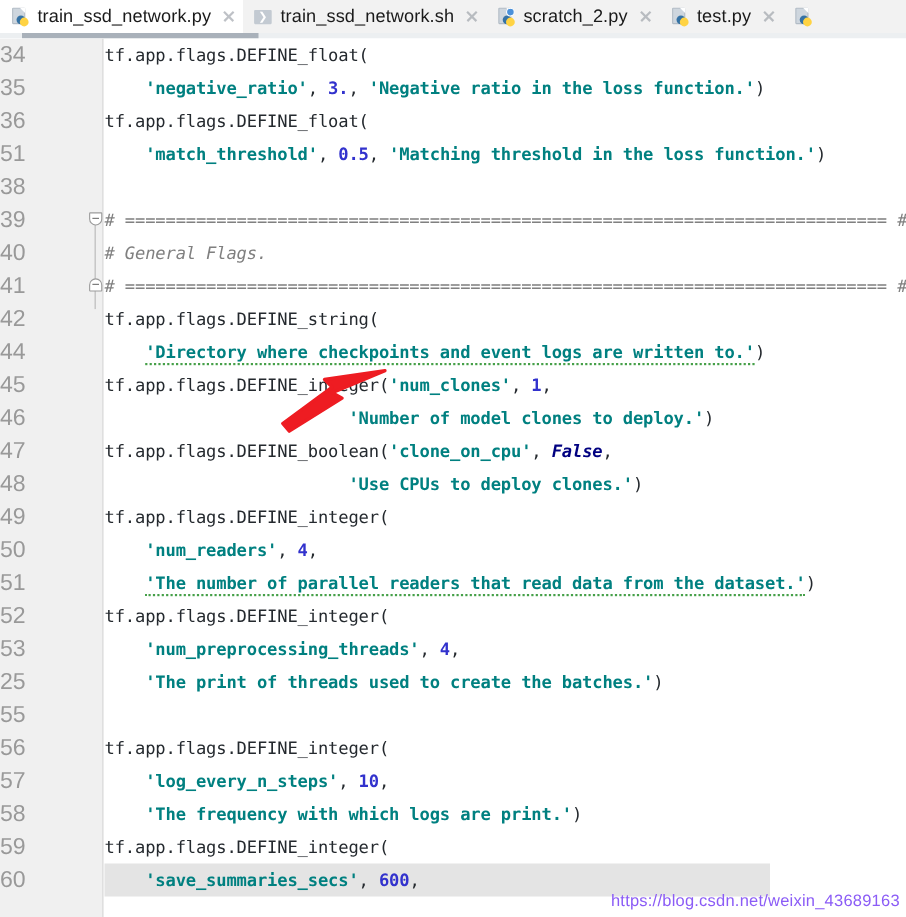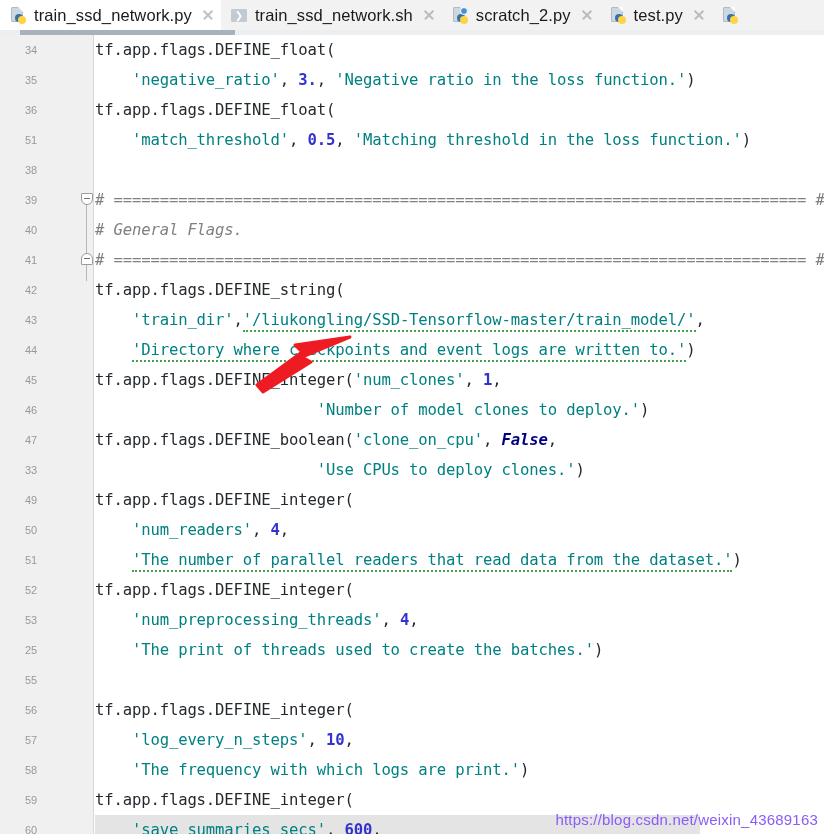--- a/index.html
+++ b/index.html
@@ -173,23 +173,23 @@
     position: relative;
     height: 30px;
     line-height: 30px;
     white-space: pre;
   }
   .ln {
     position: absolute;
     left: 0;
     top: 0;
     width: 62px;
-    text-align: center;
+    text-align: left;
     font-family: "Liberation Sans", sans-serif;
-    font-size: 11px;
+    font-size: 21px;
     color: #999999;
   }
   .code {
     position: absolute;
     left: 95px;
     top: 0;
     font-family: "DejaVu Sans Mono", monospace;
     font-size: 15.6px;
     letter-spacing: -0.15px;
     color: #24292e;
@@ -198,21 +198,21 @@
   .line.current .hl {
     position: absolute;
     left: 95px;
     top: 0;
     width: 605px;
     height: 30px;
     background: #e4e4e4;
   }
 
   
-  .t-str  { color: #008080; font-weight: normal; }
+  .t-str  { color: #008080; font-weight: bold; }
   .t-num  { color: #3232cd; font-weight: bold; }
   .t-kw   { color: #000080; font-weight: bold; font-style: italic; }
   .t-com  { color: #808080; font-style: italic; }
   .t-pl   { color: #24292e; }
 
   
   .sq {
     border-bottom: 2px dotted #46a049;
     padding-bottom: 1px;
   }
@@ -320,26 +320,25 @@
     <div class="lines" id="lines">
         <div class="line"><span class="ln">34</span><span class="code"><span class="t-pl">tf.app.flags.DEFINE_float(</span></span></div>
         <div class="line"><span class="ln">35</span><span class="code"><span class="t-pl">    </span><span class="t-str">'negative_ratio'</span><span class="t-pl">, </span><span class="t-num">3.</span><span class="t-pl">, </span><span class="t-str">'Negative ratio in the loss function.'</span><span class="t-pl">)</span></span></div>
         <div class="line"><span class="ln">36</span><span class="code"><span class="t-pl">tf.app.flags.DEFINE_float(</span></span></div>
         <div class="line"><span class="ln">51</span><span class="code"><span class="t-pl">    </span><span class="t-str">'match_threshold'</span><span class="t-pl">, </span><span class="t-num">0.5</span><span class="t-pl">, </span><span class="t-str">'Matching threshold in the loss function.'</span><span class="t-pl">)</span></span></div>
         <div class="line"><span class="ln">38</span><span class="code"></span></div>
         <div class="line"><span class="ln">39</span><span class="fold open"></span><span class="code"><span class="t-com"># =========================================================================== #</span></span></div>
         <div class="line"><span class="ln">40</span><span class="code"><span class="t-com"># General Flags.</span></span></div>
         <div class="line"><span class="ln">41</span><span class="fold close"></span><span class="code"><span class="t-com"># =========================================================================== #</span></span></div>
         <div class="line"><span class="ln">42</span><span class="code"><span class="t-pl">tf.app.flags.DEFINE_string(</span></span></div>
-        <div class="line"><span class="ln">43</span><span class="code"><span class="t-pl">    </span><span class="t-str">'train_dir'</span><span class="t-pl">,</span><span class="t-str sq">'/liukongling/SSD-Tensorflow-master/train_model/'</span><span class="t-pl">,</span></span></div>
         <div class="line"><span class="ln">44</span><span class="code"><span class="t-pl">    </span><span class="t-str sq">'Directory where checkpoints and event logs are written to.'</span><span class="t-pl">)</span></span></div>
         <div class="line"><span class="ln">45</span><span class="code"><span class="t-pl">tf.app.flags.DEFINE_integer(</span><span class="t-str">'num_clones'</span><span class="t-pl">, </span><span class="t-num">1</span><span class="t-pl">,</span></span></div>
         <div class="line"><span class="ln">46</span><span class="code"><span class="t-pl">                        </span><span class="t-str">'Number of model clones to deploy.'</span><span class="t-pl">)</span></span></div>
         <div class="line"><span class="ln">47</span><span class="code"><span class="t-pl">tf.app.flags.DEFINE_boolean(</span><span class="t-str">'clone_on_cpu'</span><span class="t-pl">, </span><span class="t-kw">False</span><span class="t-pl">,</span></span></div>
-        <div class="line"><span class="ln">33</span><span class="code"><span class="t-pl">                        </span><span class="t-str">'Use CPUs to deploy clones.'</span><span class="t-pl">)</span></span></div>
+        <div class="line"><span class="ln">48</span><span class="code"><span class="t-pl">                        </span><span class="t-str">'Use CPUs to deploy clones.'</span><span class="t-pl">)</span></span></div>
         <div class="line"><span class="ln">49</span><span class="code"><span class="t-pl">tf.app.flags.DEFINE_integer(</span></span></div>
         <div class="line"><span class="ln">50</span><span class="code"><span class="t-pl">    </span><span class="t-str">'num_readers'</span><span class="t-pl">, </span><span class="t-num">4</span><span class="t-pl">,</span></span></div>
         <div class="line"><span class="ln">51</span><span class="code"><span class="t-pl">    </span><span class="t-str sq">'The number of parallel readers that read data from the dataset.'</span><span class="t-pl">)</span></span></div>
         <div class="line"><span class="ln">52</span><span class="code"><span class="t-pl">tf.app.flags.DEFINE_integer(</span></span></div>
         <div class="line"><span class="ln">53</span><span class="code"><span class="t-pl">    </span><span class="t-str">'num_preprocessing_threads'</span><span class="t-pl">, </span><span class="t-num">4</span><span class="t-pl">,</span></span></div>
         <div class="line"><span class="ln">25</span><span class="code"><span class="t-pl">    </span><span class="t-str">'The print of threads used to create the batches.'</span><span class="t-pl">)</span></span></div>
         <div class="line"><span class="ln">55</span><span class="code"></span></div>
         <div class="line"><span class="ln">56</span><span class="code"><span class="t-pl">tf.app.flags.DEFINE_integer(</span></span></div>
         <div class="line"><span class="ln">57</span><span class="code"><span class="t-pl">    </span><span class="t-str">'log_every_n_steps'</span><span class="t-pl">, </span><span class="t-num">10</span><span class="t-pl">,</span></span></div>
         <div class="line"><span class="ln">58</span><span class="code"><span class="t-pl">    </span><span class="t-str">'The frequency with which logs are print.'</span><span class="t-pl">)</span></span></div>

